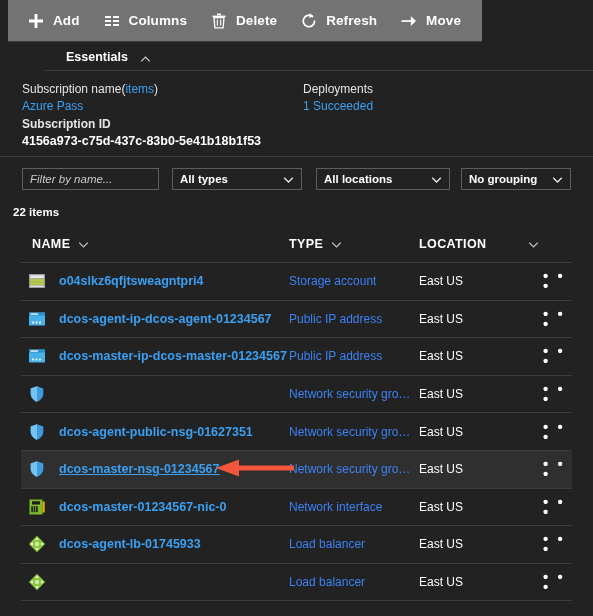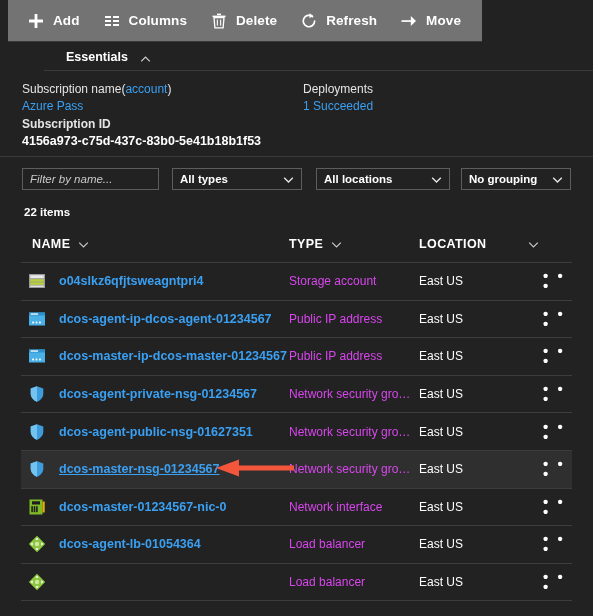--- a/index.html
+++ b/index.html
@@ -143,21 +143,21 @@
   .fbox .caret {
     width: 11px; height: 11px;
     display: inline-block;
     margin-left: 6px;
     flex: 0 0 auto;
   }
 
   
   .items-count {
     position: absolute;
-    left: 24px; top: 206px;
+    left: 13px; top: 206px;
     font-size: 11.5px;
     font-weight: bold;
     color: #ffffff;
   }
 
   
   .thead {
     position: absolute;
     left: 0; top: 226px;
     width: 593px;
@@ -217,21 +217,21 @@
     font-size: 12.5px;
     font-weight: bold;
     color: #3aa0f3;
     white-space: nowrap;
   }
   .row.sel .rname { text-decoration: underline; }
   .row .rtype {
     position: absolute;
     left: 268px;
     font-size: 12px;
-    color: #d946ef;
+    color: #3b82f6;
     white-space: nowrap;
   }
   .row .rloc {
     position: absolute;
     left: 398px;
     font-size: 12px;
     color: #ffffff;
     white-space: nowrap;
   }
   .row .rdots {
@@ -320,21 +320,21 @@
     <span class="etxt">Essentials</span>
     <span class="chev-up">
       <svg width="11" height="11" viewBox="0 0 11 11">
           <path d="M1.2 7.4L5.5 3.1l4.3 4.3" fill="none" stroke="#cfcfcf" stroke-width="1.2"></path>
         </svg>
     </span>
   </div>
 
   <div class="essentials-body">
     <div class="kv k-subname">
-      <span class="lab">Subscription name</span><span class="lab">(</span><span class="lnk">account</span><span class="lab">)</span>
+      <span class="lab">Subscription name</span><span class="lab">(</span><span class="lnk">items</span><span class="lab">)</span>
     </div>
     <div class="kv k-subval">
       <span class="lnk">Azure Pass</span>
     </div>
     <div class="kv k-subidlab">
       <span class="lab">Subscription ID</span>
     </div>
     <div class="kv k-subidval">
       <span class="valbold">4156a973-c75d-437c-83b0-5e41b18b1f53</span>
     </div>
@@ -447,21 +447,20 @@
         <span class="rname">dcos-master-ip-dcos-master-01234567</span>
         <span class="rtype">Public IP address</span>
         <span class="rloc">East US</span>
         <span class="rdots">• • •</span>
       </div>
       <div class="row">
         <span class="icon"><svg width="18" height="18" viewBox="0 0 18 18">
             <path d="M9 1.2l6.3 2.2v5.1c0 4-2.7 6.7-6.3 8.3C5.4 15.2 2.7 12.5 2.7 8.5V3.4z" fill="#3e9bdc"></path>
             <path d="M9 1.2v15.6C5.4 15.2 2.7 12.5 2.7 8.5V3.4z" fill="#73c2ef"></path>
           </svg></span>
-        <span class="rname">dcos-agent-private-nsg-01234567</span>
         <span class="rtype">Network security gro…</span>
         <span class="rloc">East US</span>
         <span class="rdots">• • •</span>
       </div>
       <div class="row">
         <span class="icon"><svg width="18" height="18" viewBox="0 0 18 18">
             <path d="M9 1.2l6.3 2.2v5.1c0 4-2.7 6.7-6.3 8.3C5.4 15.2 2.7 12.5 2.7 8.5V3.4z" fill="#3e9bdc"></path>
             <path d="M9 1.2v15.6C5.4 15.2 2.7 12.5 2.7 8.5V3.4z" fill="#73c2ef"></path>
           </svg></span>
         <span class="rname">dcos-agent-public-nsg-01627351</span>
@@ -492,21 +491,21 @@
         <span class="rtype">Network interface</span>
         <span class="rloc">East US</span>
         <span class="rdots">• • •</span>
       </div>
       <div class="row">
         <span class="icon"><svg width="18" height="18" viewBox="0 0 18 18">
             <path d="M9 0.8L17.2 9 9 17.2 0.8 9z" fill="#8cc63e"></path>
             <circle cx="9" cy="9" r="2.2" fill="#cfe8a0"></circle>
             <path d="M9 2.6l1.7 2.1H7.3zM9 15.4l1.7-2.1H7.3zM2.6 9l2.1-1.7v3.4zM15.4 9l-2.1 1.7V7.3z" fill="#ffffff"></path>
           </svg></span>
-        <span class="rname">dcos-agent-lb-01054364</span>
+        <span class="rname">dcos-agent-lb-01745933</span>
         <span class="rtype">Load balancer</span>
         <span class="rloc">East US</span>
         <span class="rdots">• • •</span>
       </div>
       <div class="row">
         <span class="icon"><svg width="18" height="18" viewBox="0 0 18 18">
             <path d="M9 0.8L17.2 9 9 17.2 0.8 9z" fill="#8cc63e"></path>
             <circle cx="9" cy="9" r="2.2" fill="#cfe8a0"></circle>
             <path d="M9 2.6l1.7 2.1H7.3zM9 15.4l1.7-2.1H7.3zM2.6 9l2.1-1.7v3.4zM15.4 9l-2.1 1.7V7.3z" fill="#ffffff"></path>
           </svg></span>

